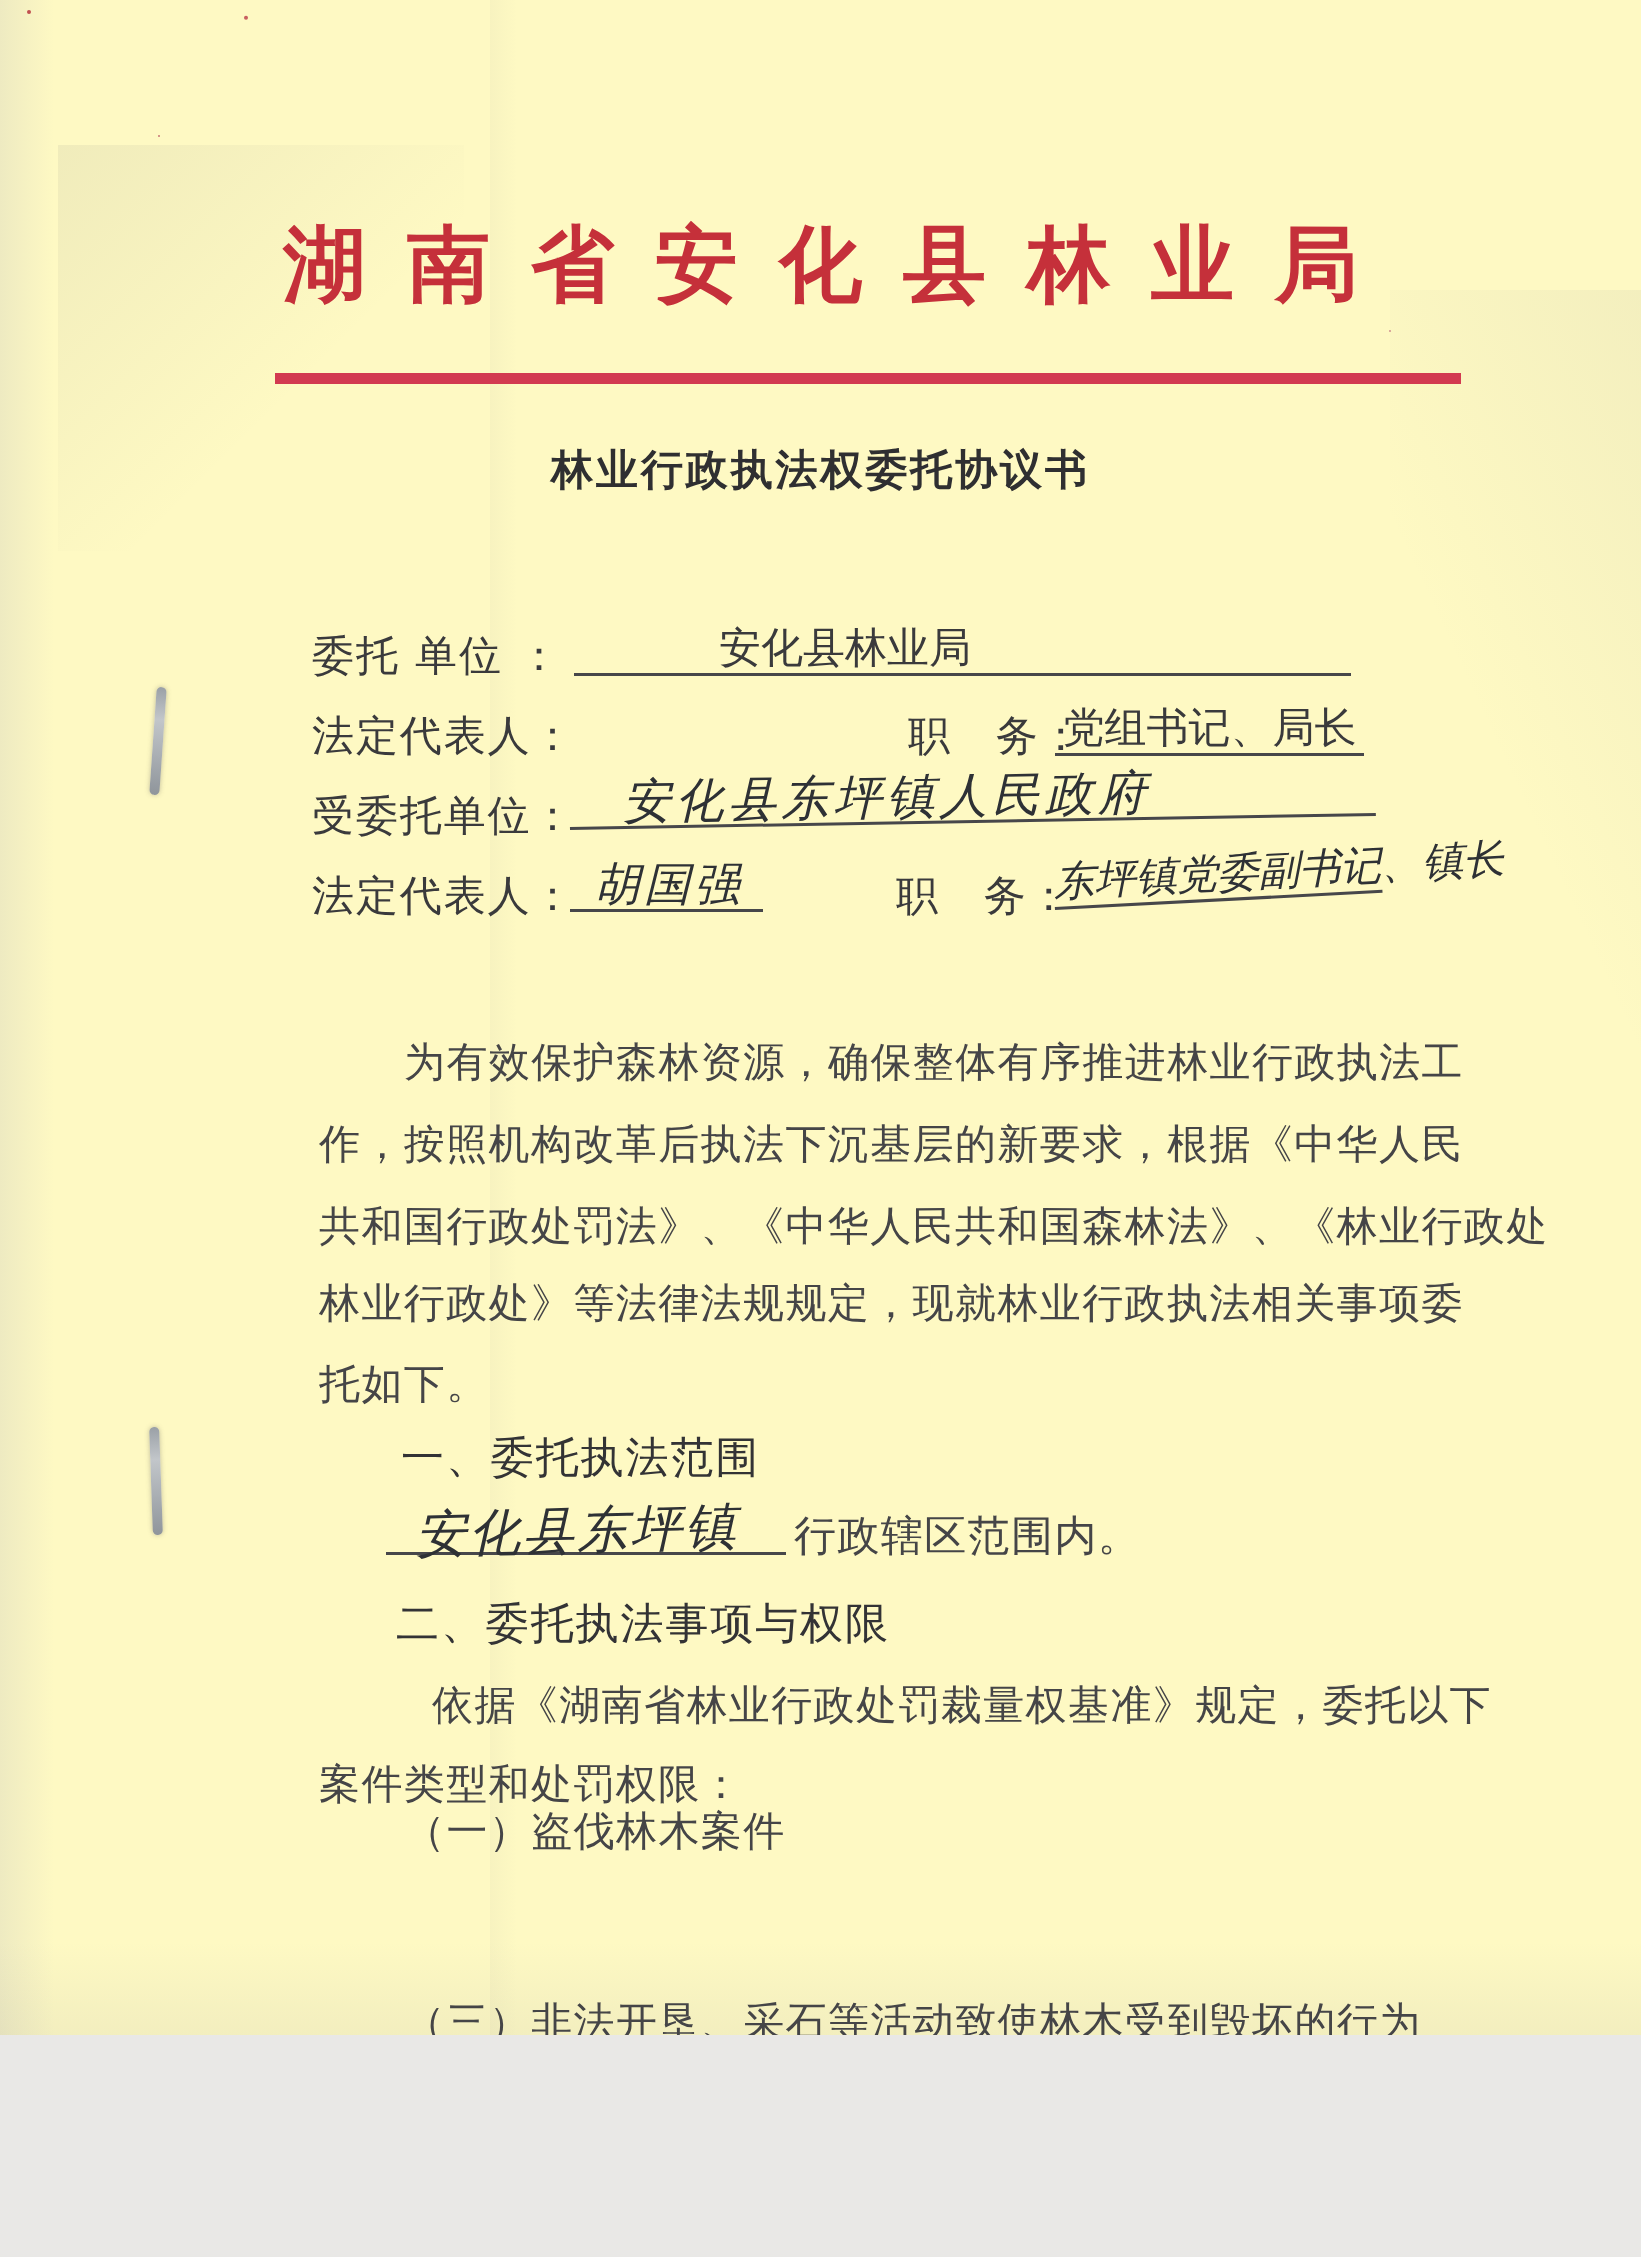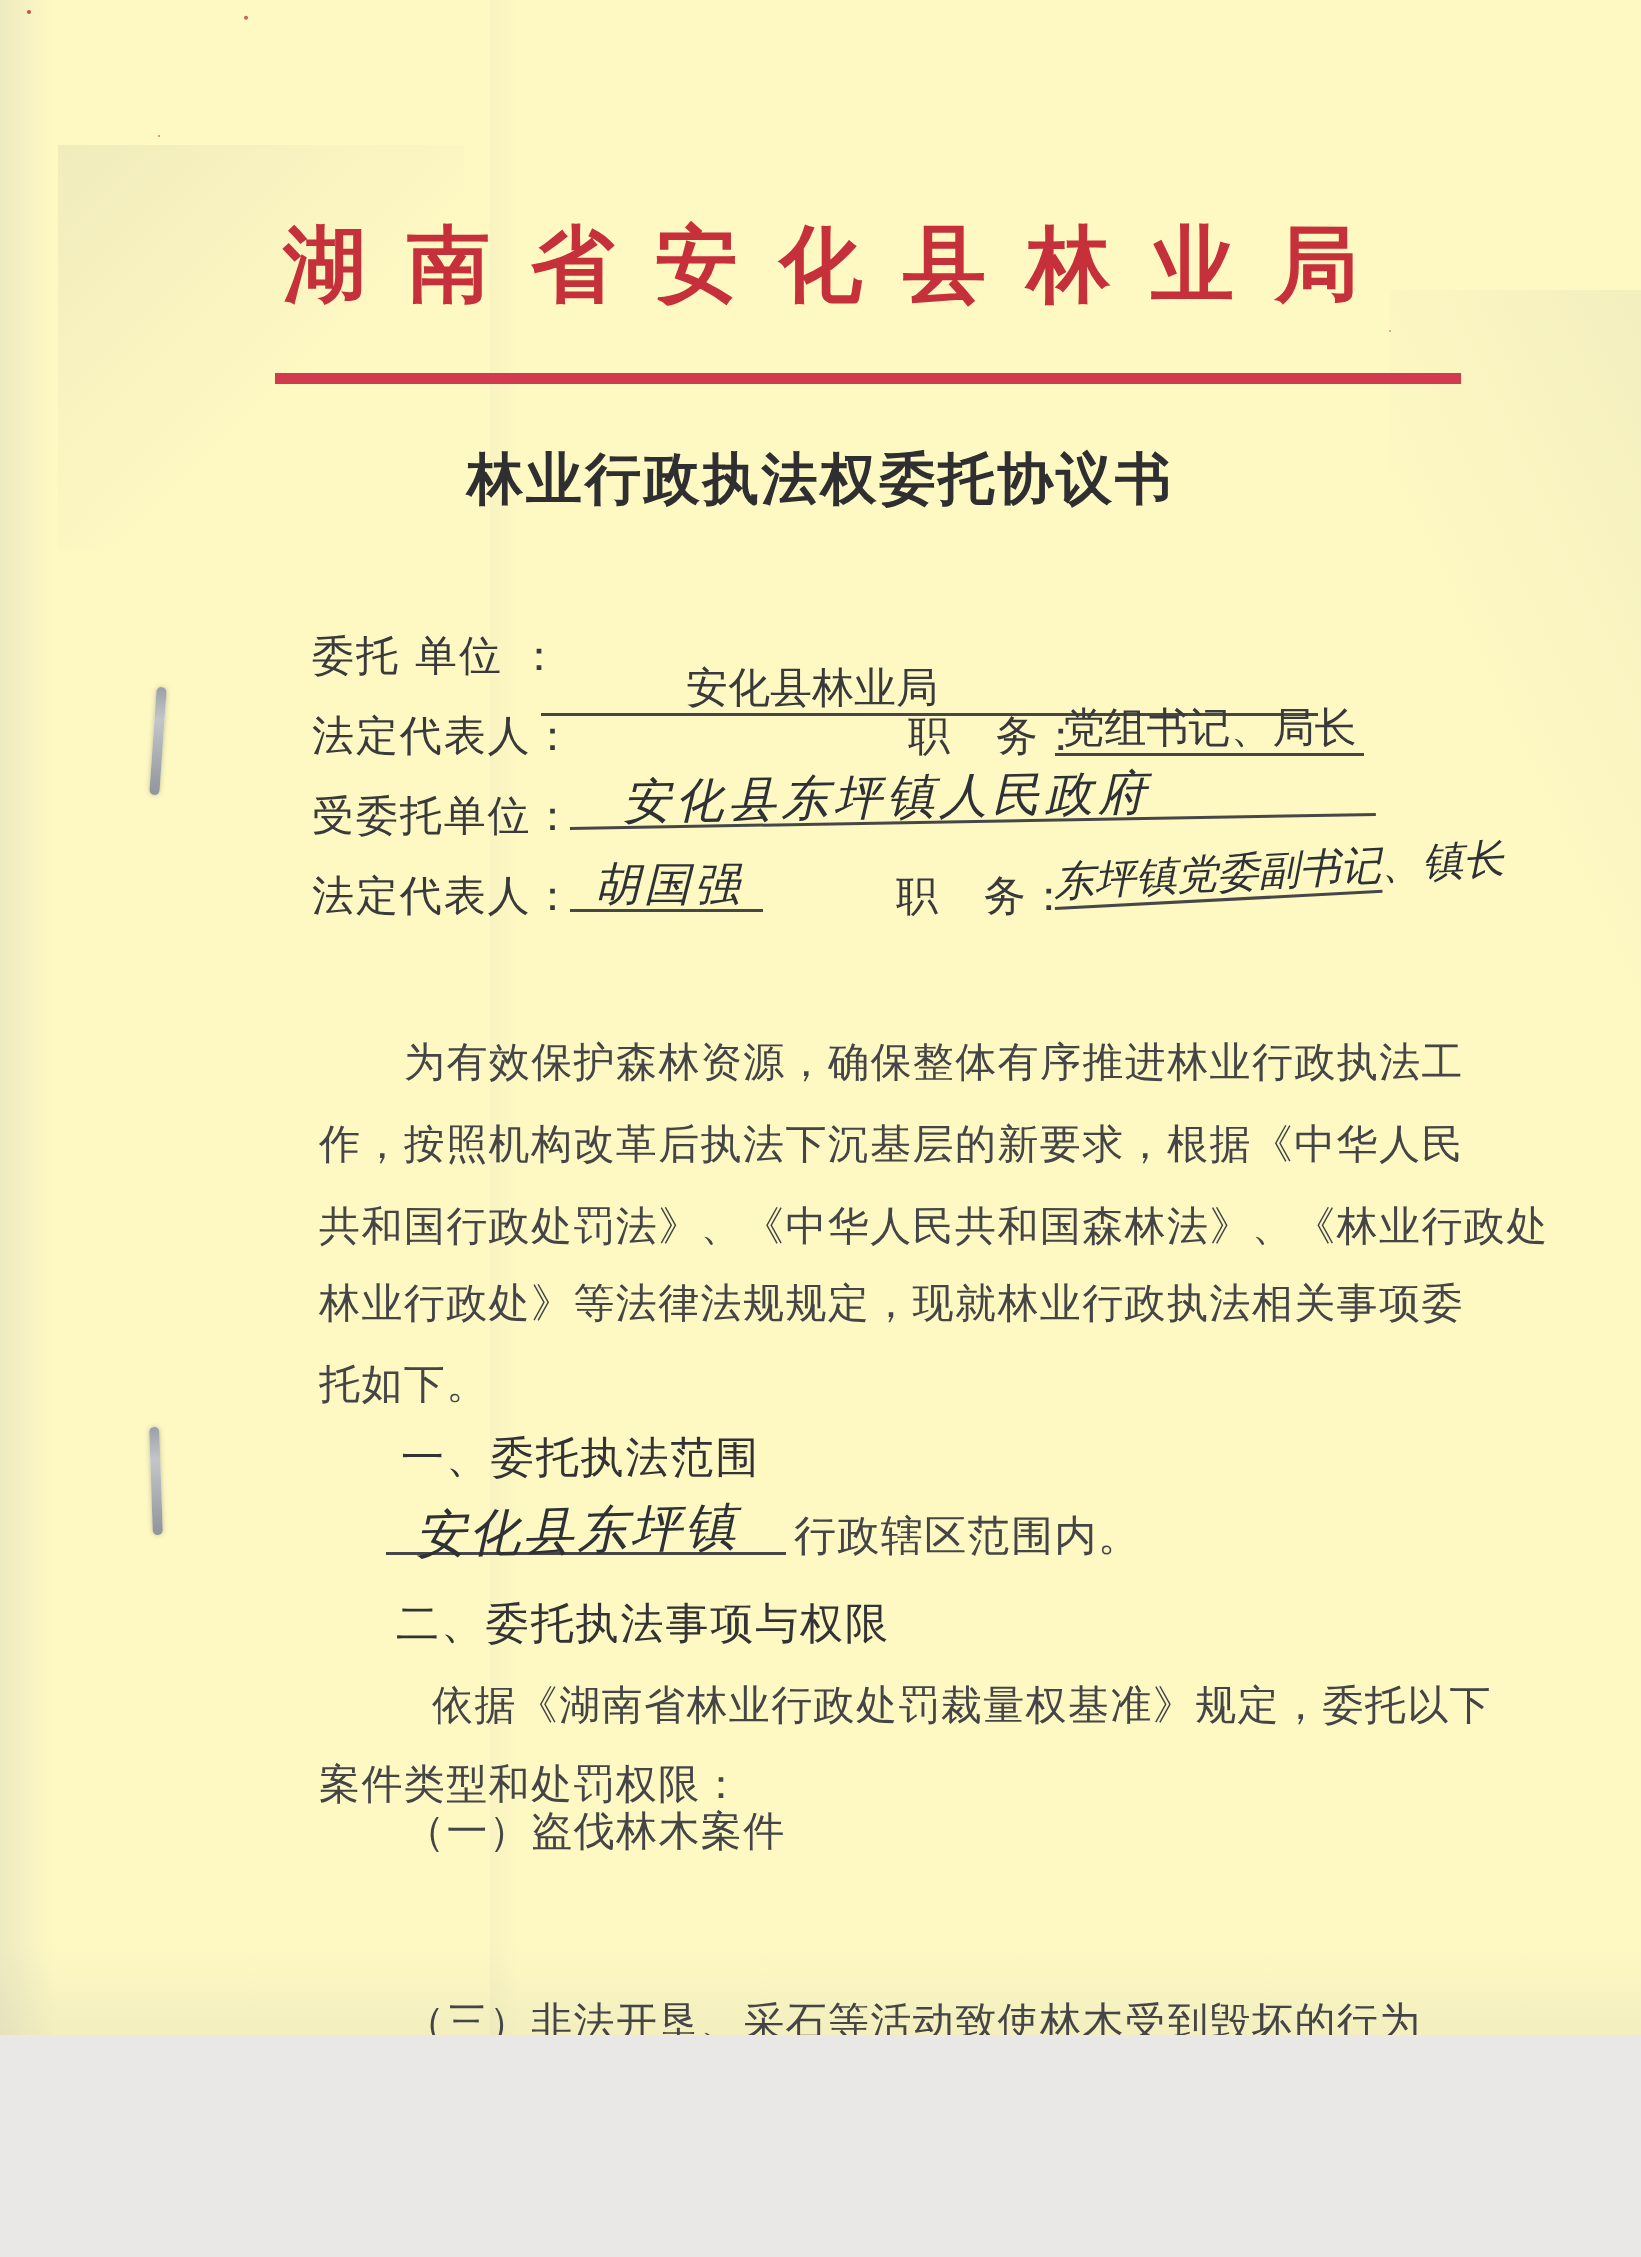--- a/index.html
+++ b/index.html
@@ -45,21 +45,21 @@
     letter-spacing:41px; text-indent:41px;
     color:#c5303a;
   }
   .rule { position:absolute; background:#d23a50; }
   .rule-top { left:275px; top:373px; width:1186px; height:10.6px; }
   .rule-bottom { left:273px; top:2069px; width:1197px; height:12.6px; }
 
   .doc-title {
     position:absolute; left:0; top:442px; width:1641px;
     text-align:center;
-    font-size:56px; font-weight:bold; letter-spacing:2.9px;
+    font-size:42px; font-weight:bold; letter-spacing:2.9px;
     color:#2f2f31;
   }
 
   
   .flabel {
     position:absolute; font-size:42px; letter-spacing:1.9px; color:#3a3a3c;
     white-space:pre;
   }
   .fline {
     position:absolute; height:52px; border-bottom:3.9px solid #47474a;
@@ -113,21 +113,21 @@
   <div class="specks"></div>
   <div class="staple staple-top"></div>
   <div class="staple staple-bottom"></div>
 
   <div class="org-title">湖南省安化县林业局</div>
   <div class="rule rule-top"></div>
 
   <div class="doc-title">林业行政执法权委托协议书</div>
 
   <div class="flabel" style="left:312px; top:628px;">委托 单位 ：</div>
-  <div class="fline" style="left:541px; top:624px; width:777px; padding-left:145px;margin-top:40px;">安化县林业局</div>
+  <div class="fline" style="left:574px; top:624px; width:777px; padding-left:145px;">安化县林业局</div>
 
   <div class="flabel" style="left:312px; top:708px;">法定代表人：</div>
   <div class="flabel" style="left:908px; top:708px;">职　务：</div>
   <div class="fline" style="left:1055px; top:704px; width:309px; text-align:center;">党组书记、局长</div>
 
   <div class="flabel" style="left:312px; top:788px;">受委托单位：</div>
   <div class="fline handwritten" style="left:570px; top:778px; width:806px; padding-left:53px; font-size:48px; letter-spacing:4.8px; transform:rotate(-1deg); transform-origin:left bottom;">安化县东坪镇人民政府</div>
 
   <div class="flabel" style="left:312px; top:868px;">法定代表人：</div>
   <div class="fline handwritten" style="left:570px; top:860px; width:193px; padding-left:24px; font-size:46px; letter-spacing:3.9px;">胡国强</div>

